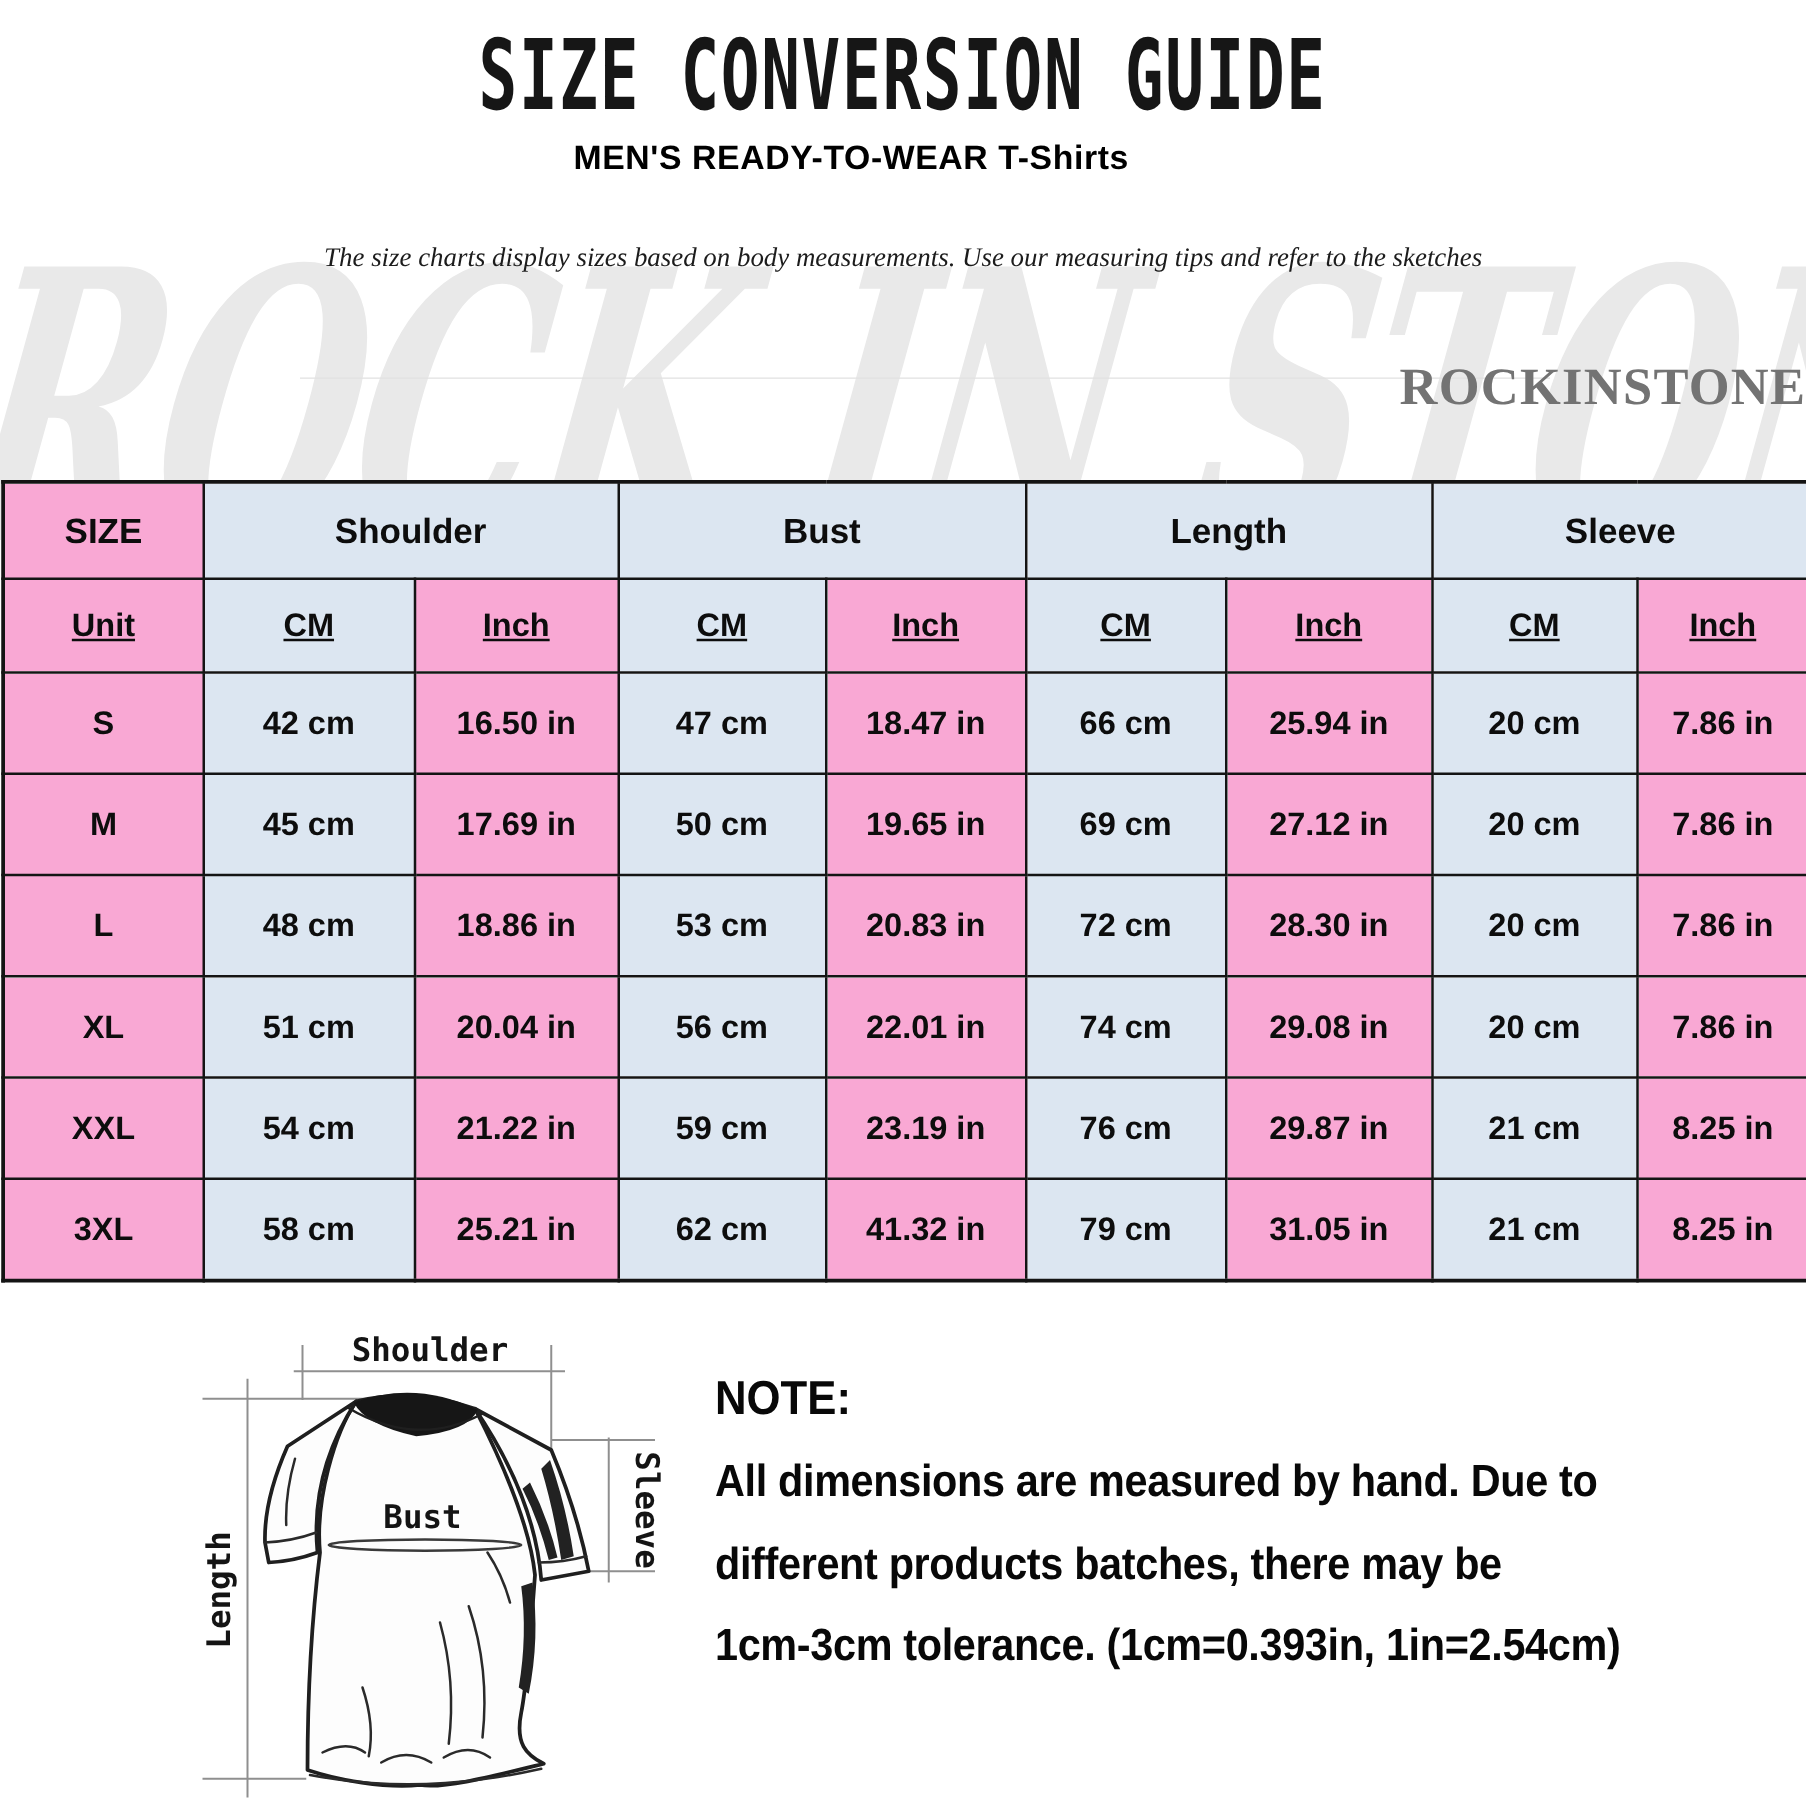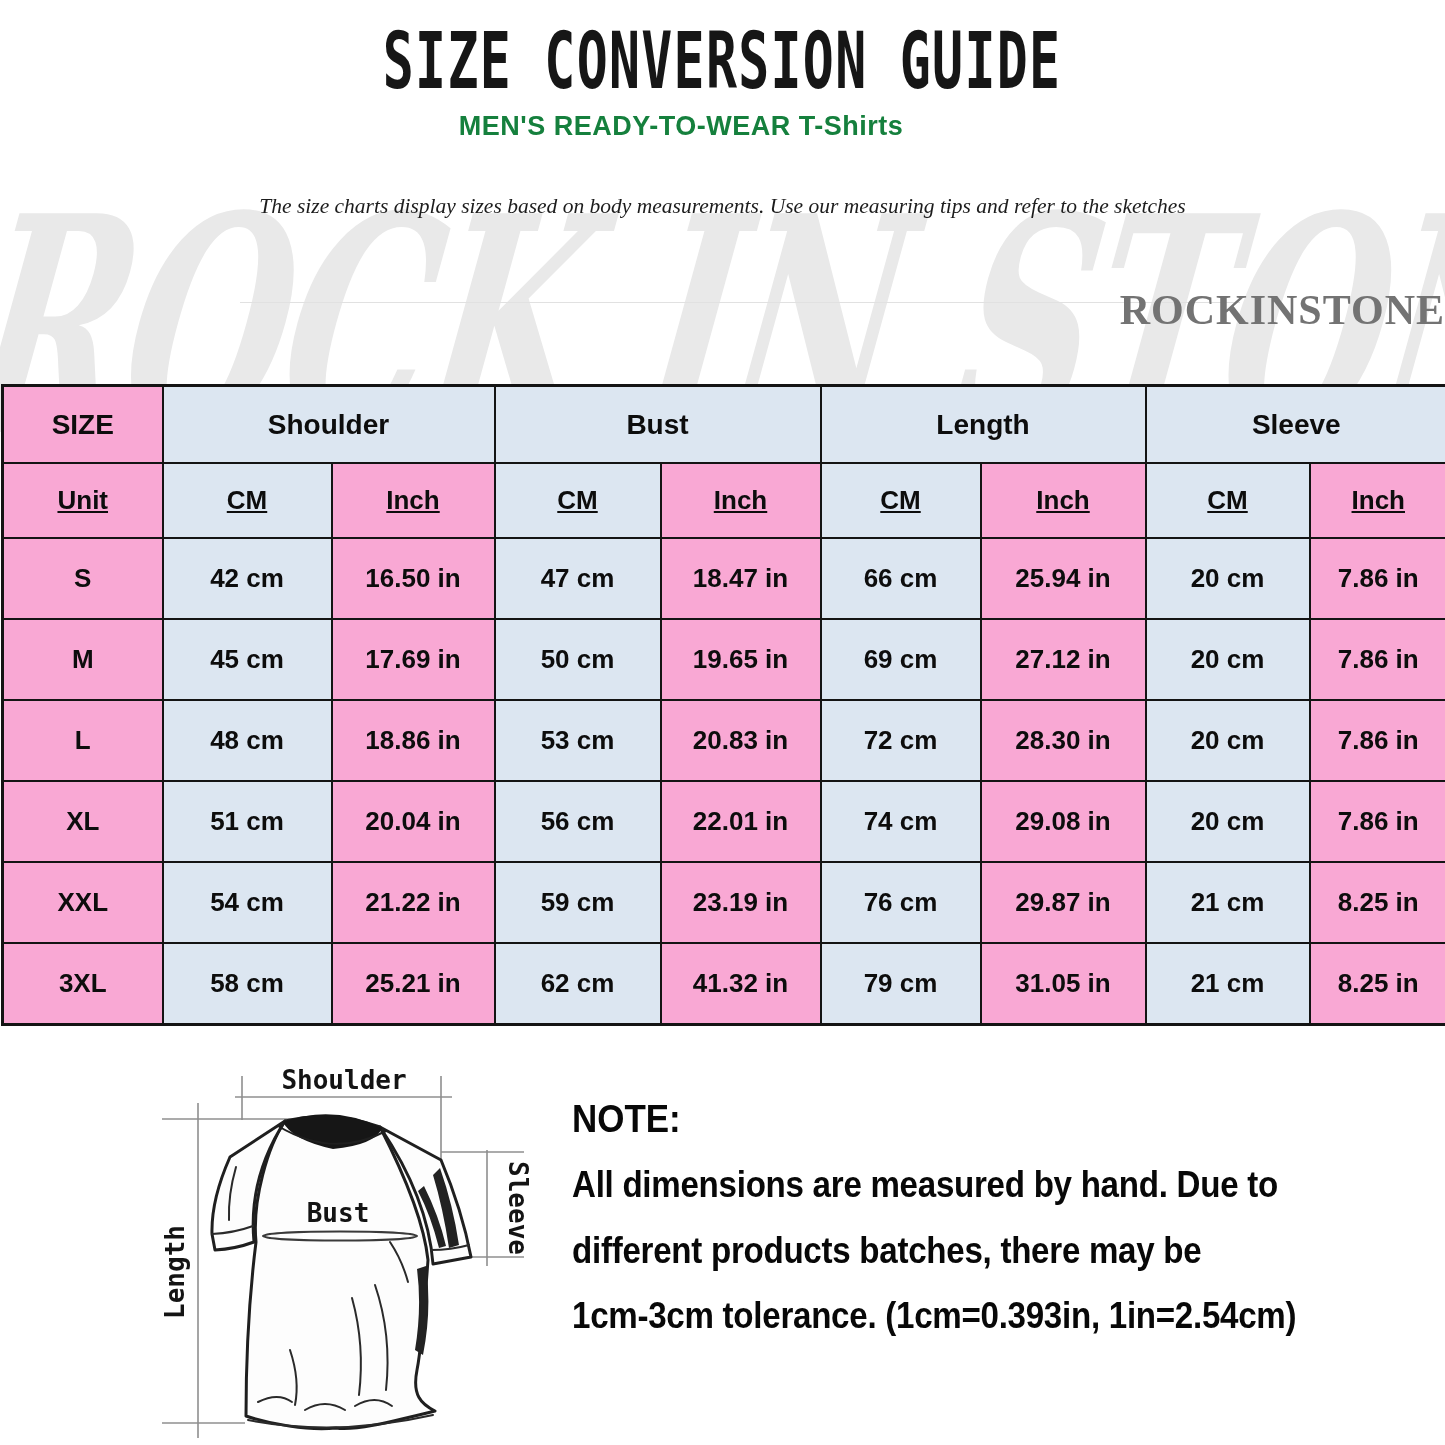--- a/index.html
+++ b/index.html
@@ -18,21 +18,21 @@
   }
   
   .title-wrap{position:absolute;top:20px;left:0;width:1445px;text-align:center;z-index:1;}
   .title-inner{
     display:inline-block;font-family:"DejaVu Sans Mono", monospace;
     font-weight:bold;font-size:78px;line-height:82px;letter-spacing:2px;
     white-space:nowrap;transform:scaleX(0.66);transform-origin:50% 50%;color:#161616;
   }
   .subtitle{
     position:absolute;top:111px;left:0;width:1362px;text-align:center;z-index:1;
-    font-weight:bold;font-size:27px;letter-spacing:0.5px;color:#15803d;
+    font-weight:bold;font-size:27px;letter-spacing:0.5px;color:#000000;
   }
   .desc{
     position:absolute;top:181px;left:0;width:1445px;text-align:center;z-index:1;
     font-family:"Liberation Serif", serif;font-style:italic;
     font-size:21.5px;line-height:51px;color:#1c1c1c;
   }
   .divider{position:absolute;top:302px;left:240px;width:1000px;height:1px;background:#e1e1e1;z-index:1;}
   .brand{
     position:absolute;top:286px;left:0;width:1445px;text-align:right;z-index:2;
     font-family:"Liberation Serif", serif;font-weight:bold;

